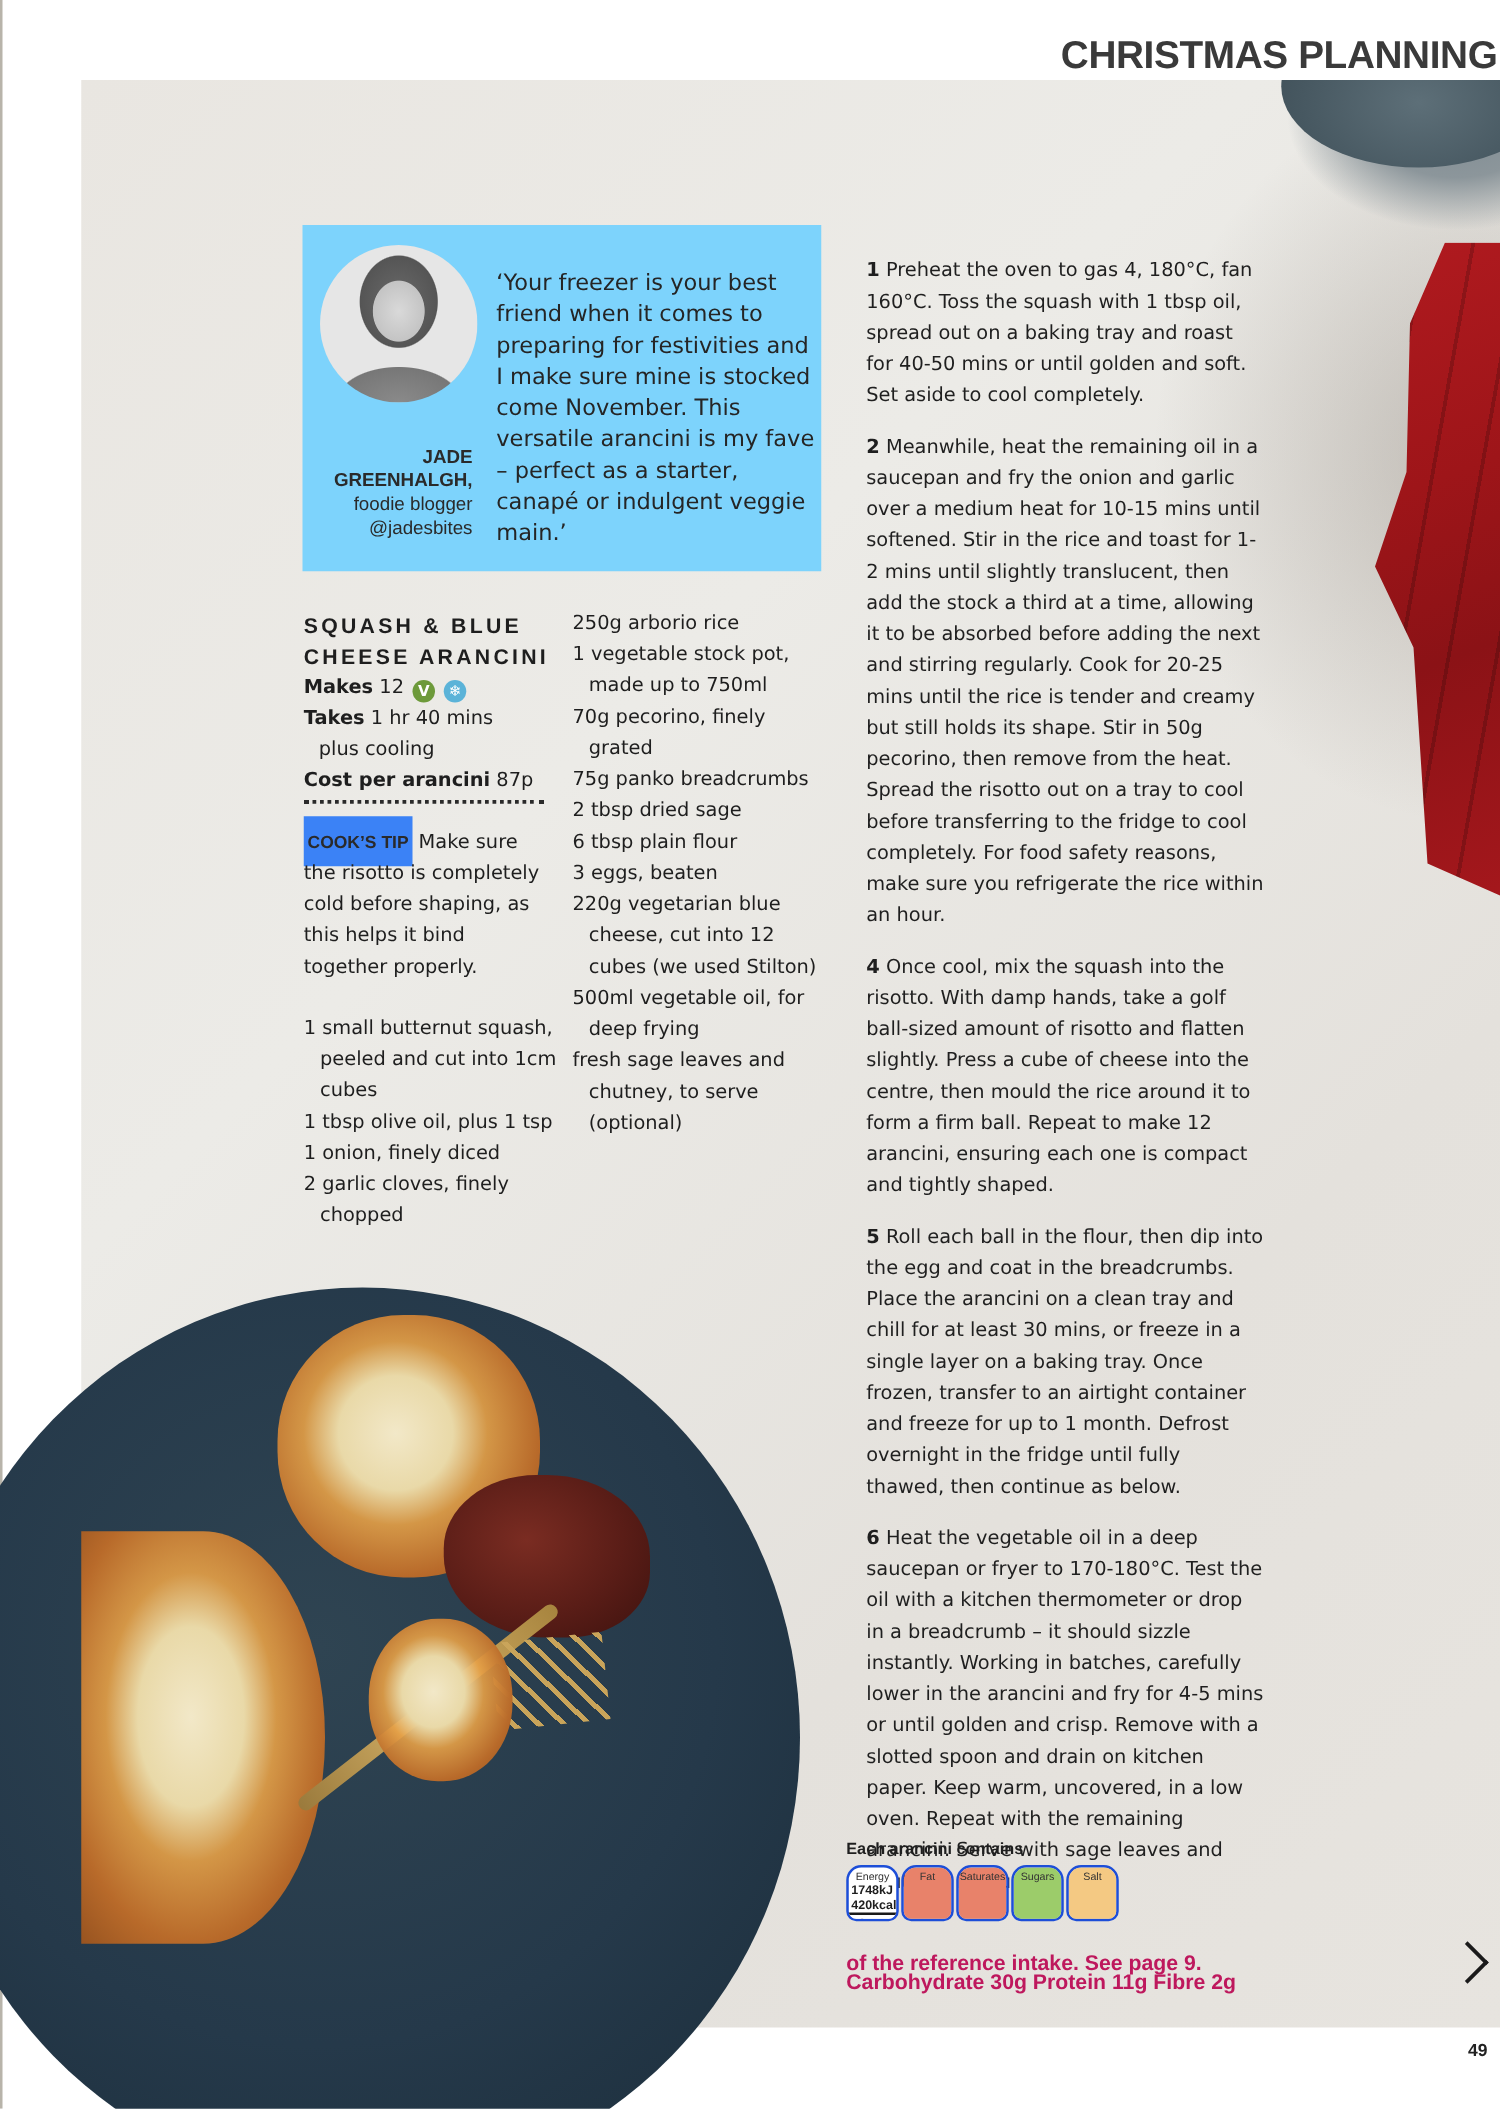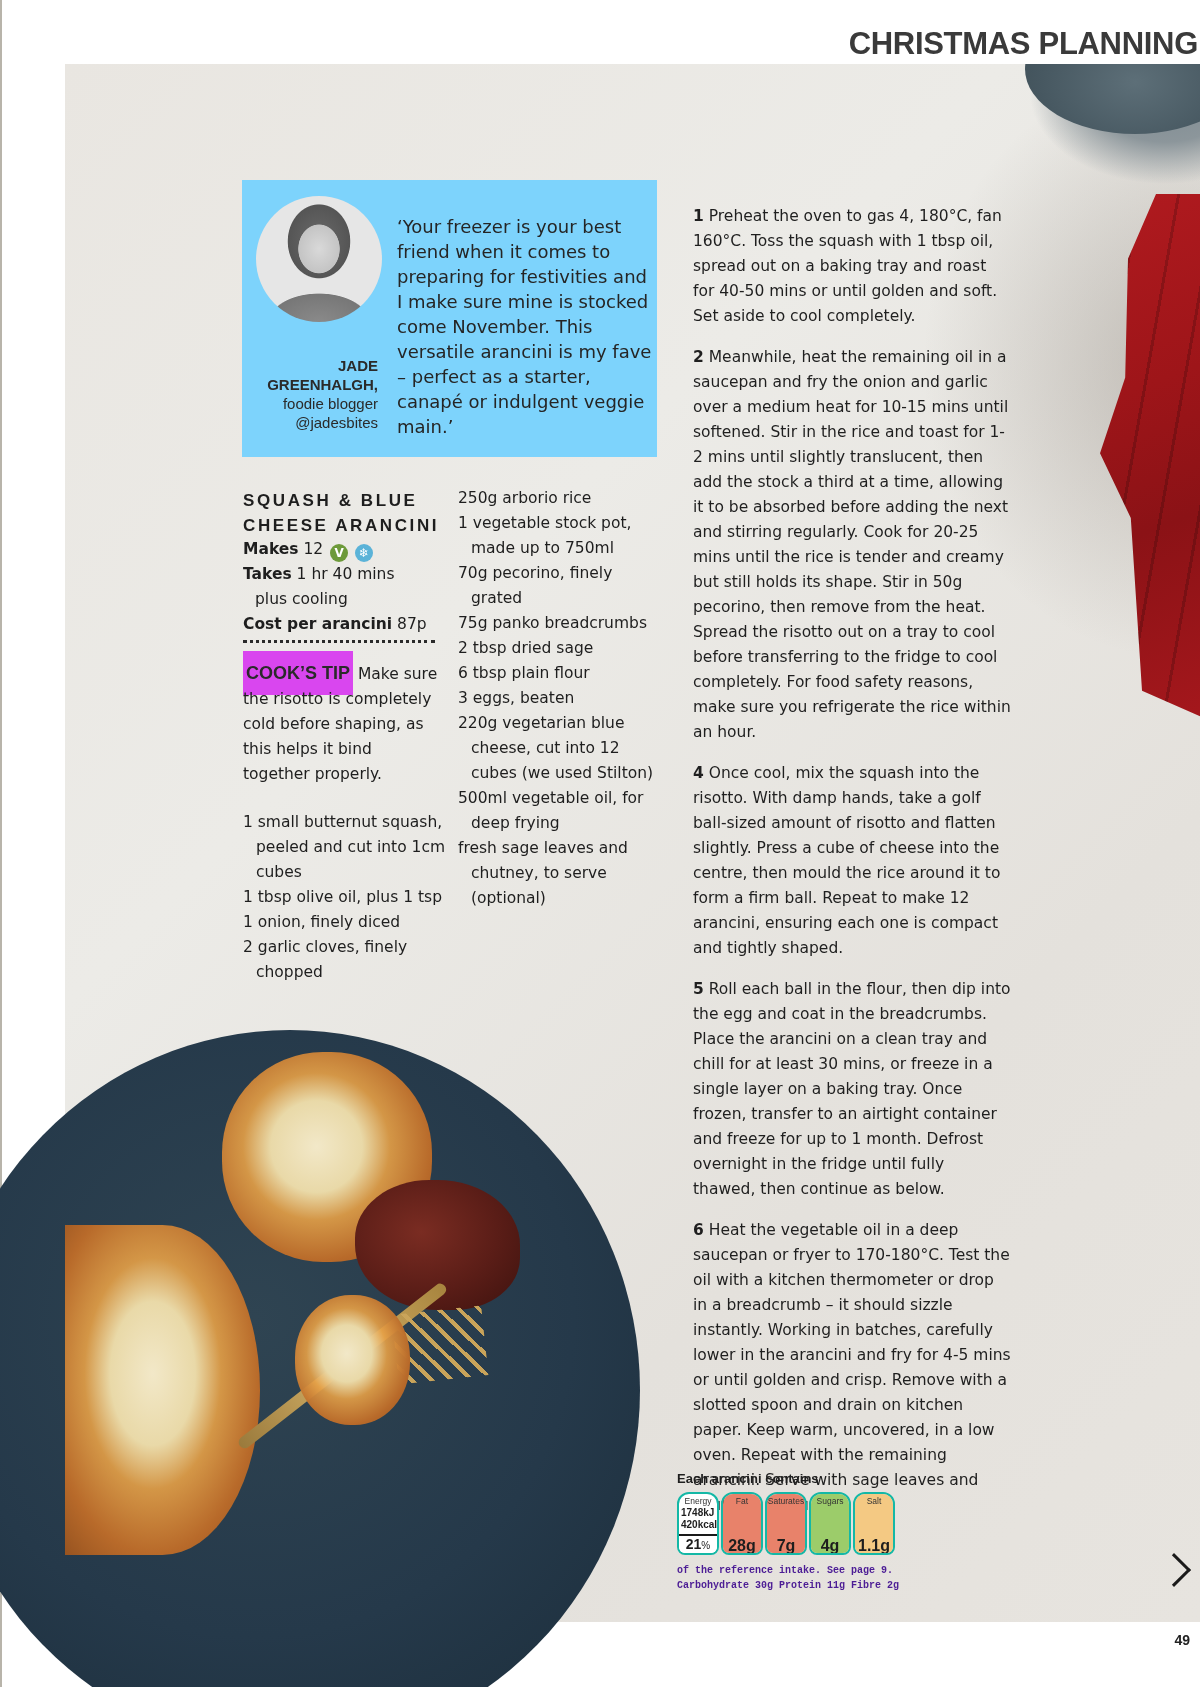--- a/index.html
+++ b/index.html
@@ -102,22 +102,22 @@
   .badge {
     display: inline-block; width: 18px; height: 18px; border-radius: 50%; vertical-align: -3px;
     text-align: center; font-size: 12px; line-height: 18px; font-weight: bold; color: #fff; margin-left: 2px;
   }
   .badge-v { background: #6d9a3a; }
   .badge-f { background: #5bb3d8; }
   .dotted { position: absolute; left: 243px; top: 640px; width: 192px; border-top: 3px dotted #2a2a2a; }
 
   .tip { position: absolute; left: 243px; top: 661px; width: 200px; font-size: 15.5px; line-height: 25px; }
   .tip-label {
-    background: #d946ef; color: #2a2a2a; font-weight: bold; font-family: "Liberation Sans", sans-serif;
-    padding: 12px 3px; font-size: 18px;
+    background: #3b82f6; color: #2a2a2a; font-weight: bold; font-family: "Liberation Sans", sans-serif;
+    padding: 12px 3px; font-size: 14px;
   }
 
   .ing-list { position: absolute; font-size: 15.5px; line-height: 25px; list-style: none; }
   .ing-list li { padding-left: 13px; text-indent: -13px; }
   .ing-left  { left: 243px; top: 810px; width: 205px; }
   .ing-right { left: 458px; top: 486px; width: 205px; }
 
   .method {
     position: absolute; left: 677px; top: 188px; width: 350px;
     font-size: 15.5px; line-height: 25px; color: #1f1f1f;
@@ -125,36 +125,36 @@
   .method p { margin: 16px; }
   .method .num { font-weight: bold; }
 
   
   .nut-head {
     position: absolute; left: 677px; top: 1471px;
     font-family: "Liberation Sans", sans-serif; font-weight: bold; font-size: 13px; color: #1f1f1f;
   }
   .nut-table { position: absolute; left: 677px; top: 1492px; display: flex; gap: 2px; }
   .nut-cell {
-    width: 42px; height: 63px; border: 2px solid #14b8a6; border-radius: 12px 12px 8px 8px;
+    width: 42px; height: 45px; border: 2px solid #1d4ed8; border-radius: 12px 12px 8px 8px;
     display: flex; flex-direction: column; overflow: hidden;
     font-family: "Liberation Sans", sans-serif; background: #fff;
   }
   .nut-cell.energy { width: 42px; }
   .nut-top { flex: 1; display: flex; flex-direction: column; align-items: center; padding-top: 2px; }
   .nut-name { font-size: 8.5px; line-height: 10px; color: #333; }
   .nut-val  { font-size: 16px; font-weight: bold; line-height: 22px; margin-top: 29px; }
   .nut-energy { font-size: 10px; line-height: 10px; font-weight: bold; text-align: left; width: 100%; padding-left: 2px; margin-top: 2px;}
   .nut-pct { height: 19px; border-top: 2px solid #1a1a1a; background: #fff; text-align: center;
              font-size: 14px; font-weight: bold; line-height: 17px; }
   .nut-pct small { font-size: 10px; font-weight: normal; }
 
   .nut-foot {
     position: absolute; left: 677px; top: 1563px;
-    font-family: Liberation Mono, monospace; font-weight: bold; font-size: 10px; line-height: 15px; color: #4c1d95;
+    font-family: Liberation Sans, sans-serif; font-weight: bold; font-size: 17px; line-height: 15px; color: #be185d;
   }
 
   .next-arrow {
     position: absolute; left: 1162px; top: 1558px; width: 24px; height: 24px;
     border-right: 3px solid #1a1a1a; border-top: 3px solid #1a1a1a; transform: rotate(45deg);
     cursor: pointer;
   }
   .page-num {
     position: absolute; right: 10px; top: 1632px;
     font-family: "Liberation Sans", sans-serif; font-weight: bold; font-size: 14px; color: #222;

